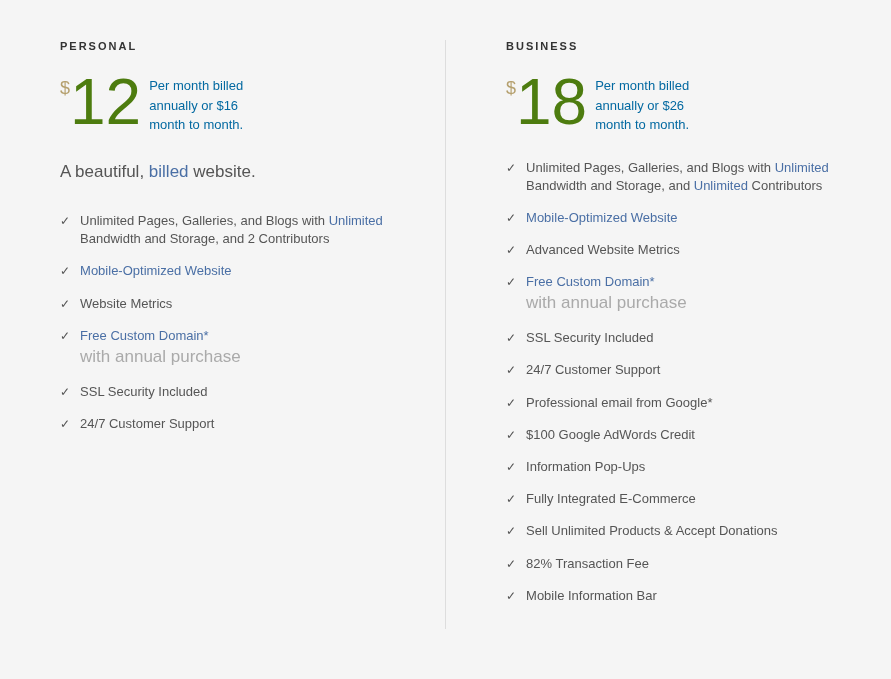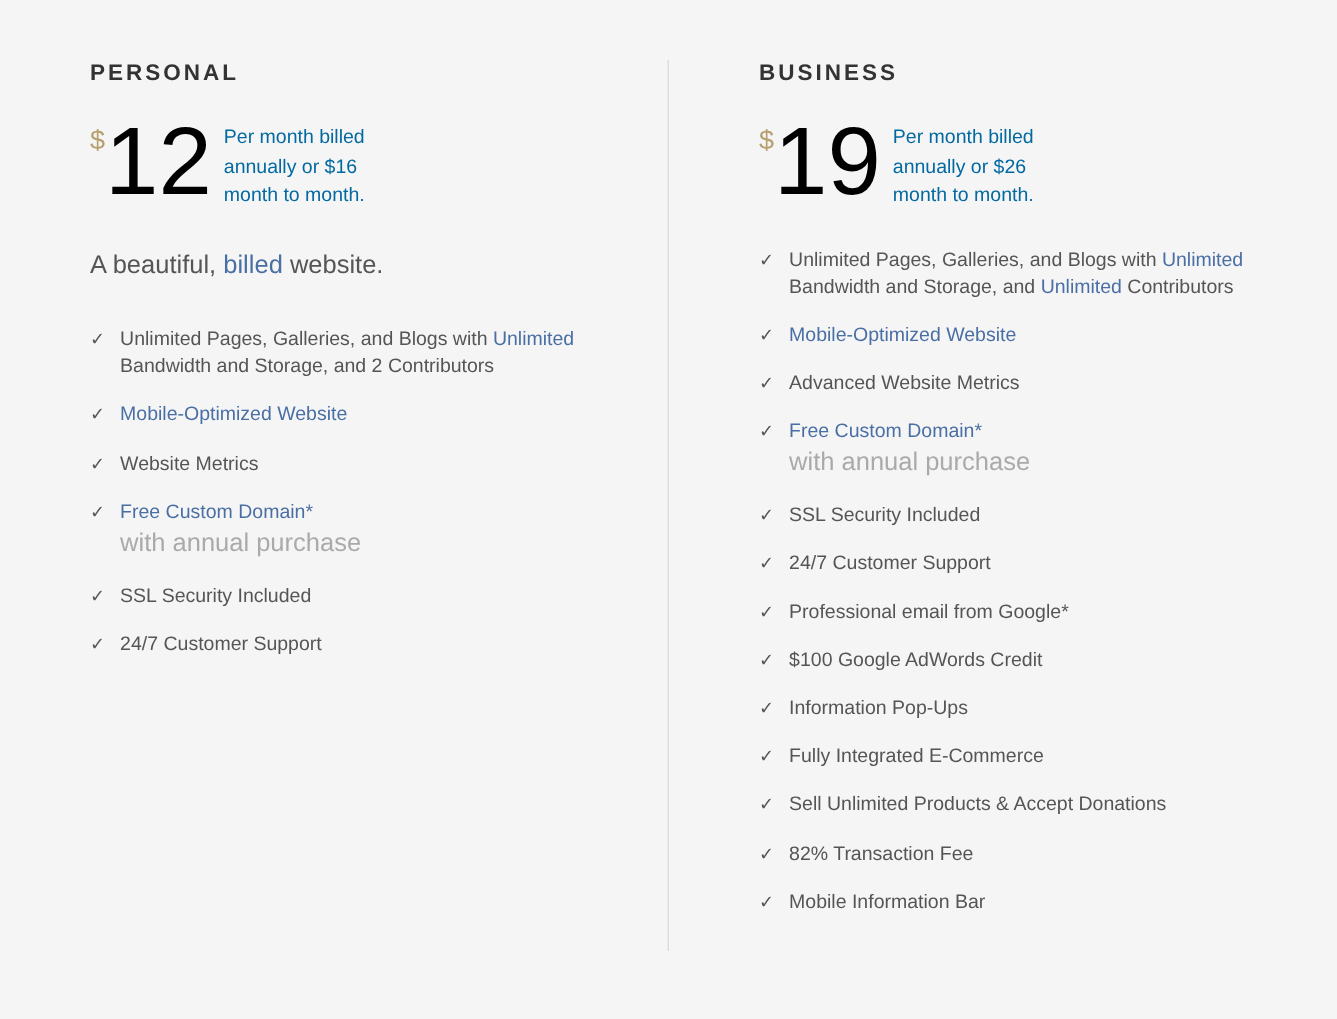--- a/index.html
+++ b/index.html
@@ -18,42 +18,42 @@
     .plan {
       flex: 1;
       padding: 20px 40px 30px 60px;
     }
     .plan-divider {
       width: 1px;
       background: #ddd;
       margin: 20px 0;
     }
     .plan-name {
-      font-size: 15px;
+      font-size: 11px;
       font-weight: 600;
       letter-spacing: 2px;
       text-transform: uppercase;
       color: #333;
       margin-bottom: 18px;
     }
     .price-row {
       display: flex;
       align-items: flex-start;
       margin-bottom: 24px;
     }
     .price-symbol {
       font-size: 18px;
       color: #b5a06e;
       margin-top: 8px;
       font-weight: 300;
     }
     .price-amount {
       font-size: 64px;
       font-weight: 200;
-      color: #000000;
+      color: #4d7c0f;
       line-height: 1;
       margin-right: 8px;
     }
     .price-description {
       font-size: 13px;
       color: #0369a1;
       line-height: 1.5;
       margin-top: 6px;
       font-weight: 300;
     }
@@ -146,21 +146,21 @@
       </li>
     </ul>
   </div>
 
   <div class="plan-divider"></div>
 
   <div class="plan">
     <div class="plan-name">BUSINESS</div>
     <div class="price-row">
       <span class="price-symbol">$</span>
-      <span class="price-amount">19</span>
+      <span class="price-amount">18</span>
       <div class="price-description">
         <span>Per month billed</span><br>
         <span>annually or $26</span><br>
         <span>month to month.</span>
       </div>
     </div>
     <ul class="features-list">
       <li class="feature-item">
         <span class="checkmark">✓</span>
         <span class="feature-text">Unlimited Pages, Galleries, and Blogs with <a href="#" class="feature-link">Unlimited</a> Bandwidth and Storage, and <a href="#" class="feature-link">Unlimited</a> Contributors</span>

